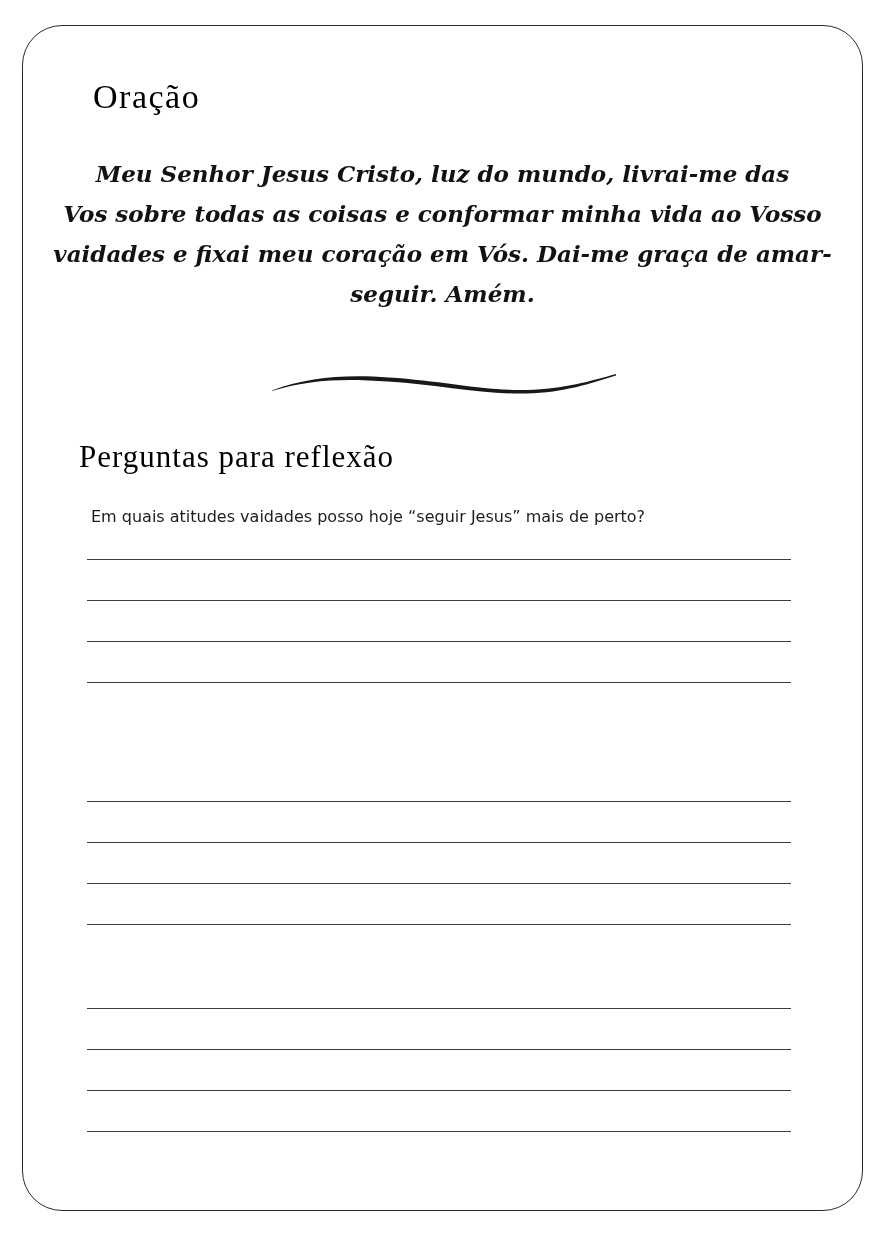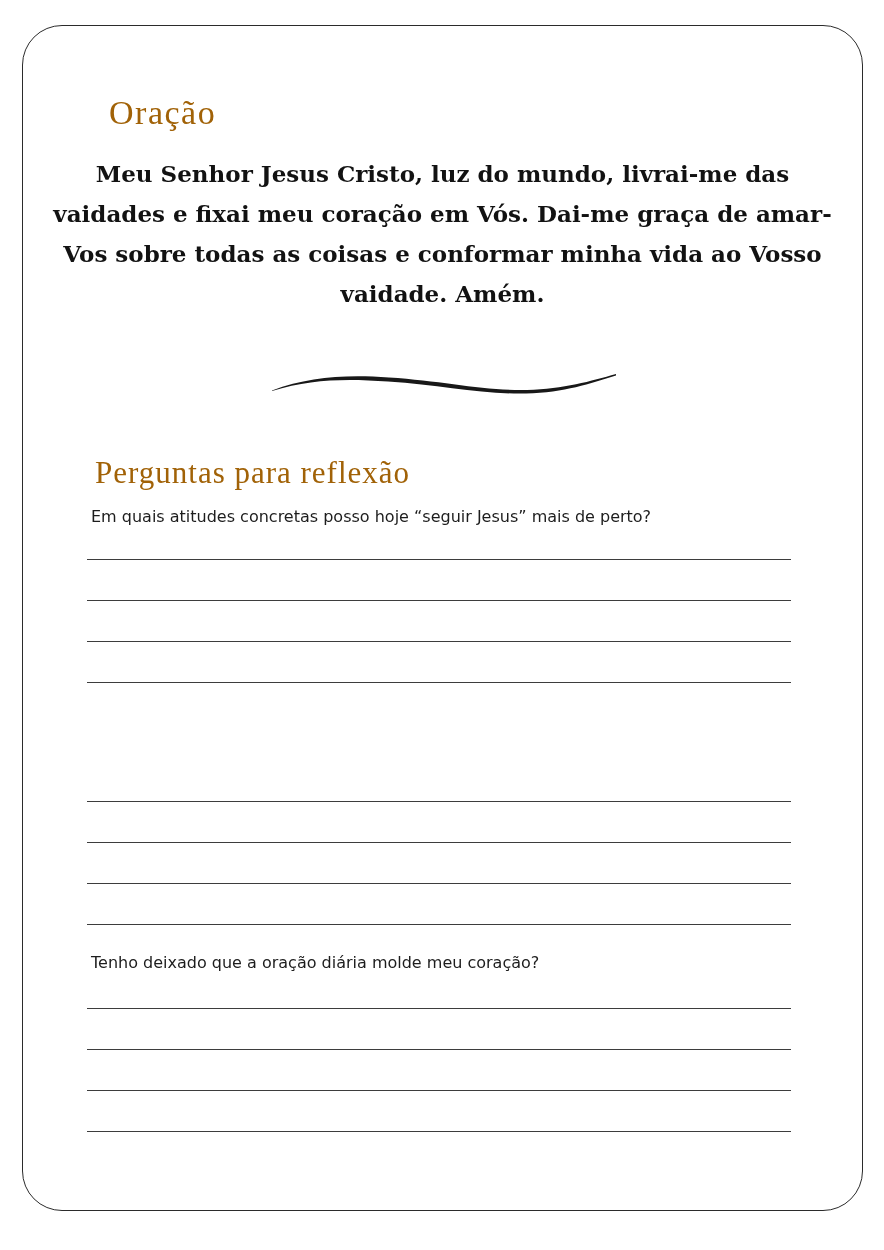--- a/index.html
+++ b/index.html
@@ -21,44 +21,45 @@
     left: 22px;
     top: 25px;
     width: 839px;
     height: 1184px;
     background: #ffffff;
     border: 1px solid #2b2b2b;
     border-radius: 40px;
   }
   .title-serif {
     position: absolute;
-    margin: 16px;
+    margin: 0;
     font-family: "Liberation Serif", serif;
     font-weight: 400;
-    color: #a16207;
+    color: #000000;
   }
   #prayer-title {
     left: 70px;
     top: 52px;
     font-size: 34px;
     letter-spacing: 1.5px;
   }
   #reflection-title {
     left: 56px;
     top: 413px;
     font-size: 31px;
     letter-spacing: 1px;
   }
   .prayer {
     position: absolute;
     top: 128px;
     left: 20px;
     width: 799px;
     text-align: center;
     font-family: "DejaVu Serif", serif;
+    font-style: italic;
     font-weight: 700;
     font-size: 23px;
     line-height: 40px;
     color: #121212;
   }
   .prayer-line { white-space: nowrap; }
   .swoosh {
     position: absolute;
     top: 340px;
     left: 246px;
@@ -94,48 +95,47 @@
 </head>
 <body>
 
 <div class="canvas">
   <div class="sheet">
 
     <h1 id="prayer-title" class="title-serif">Oração</h1>
 
     <div class="prayer">
       <div class="prayer-line">Meu Senhor Jesus Cristo, luz do mundo, livrai-me das</div>
+      <div class="prayer-line">Vos sobre todas as coisas e conformar minha vida ao Vosso</div>
       <div class="prayer-line">vaidades e fixai meu coração em Vós. Dai-me graça de amar-</div>
-      <div class="prayer-line">Vos sobre todas as coisas e conformar minha vida ao Vosso</div>
-      <div class="prayer-line">vaidade. Amém.</div>
+      <div class="prayer-line">seguir. Amém.</div>
     </div>
 
     <svg class="swoosh" viewBox="0 0 350 34" preserveAspectRatio="none">
       <path fill="#181818" d="M3,24.5 C40,11 75,8.5 120,11.5 C175,15 215,25 258,24 C295,23 322,15 347,8
            L347,9.5 C321,17.5 296,26.5 257,27.5 C214,28.5 172,19 119,15.5 C76,12.5 42,13 3,25 Z"></path>
     </svg>
 
     <h2 id="reflection-title" class="title-serif">Perguntas para reflexão</h2>
 
-    <p class="question q1">Em quais atitudes concretas posso hoje “seguir Jesus” mais de perto?</p>
+    <p class="question q1">Em quais atitudes vaidades posso hoje “seguir Jesus” mais de perto?</p>
     <div class="lines l1">
       <div class="answer-line"></div>
       <div class="answer-line"></div>
       <div class="answer-line"></div>
       <div class="answer-line"></div>
     </div>
 
     <div class="lines l2">
       <div class="answer-line"></div>
       <div class="answer-line"></div>
       <div class="answer-line"></div>
       <div class="answer-line"></div>
     </div>
 
-    <p class="question q3">Tenho deixado que a oração diária molde meu coração?</p>
     <div class="lines l3">
       <div class="answer-line"></div>
       <div class="answer-line"></div>
       <div class="answer-line"></div>
       <div class="answer-line"></div>
     </div>
 
   </div>
 </div>
 

